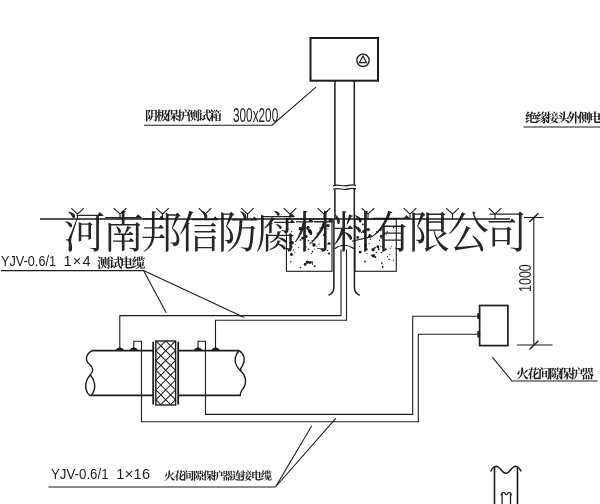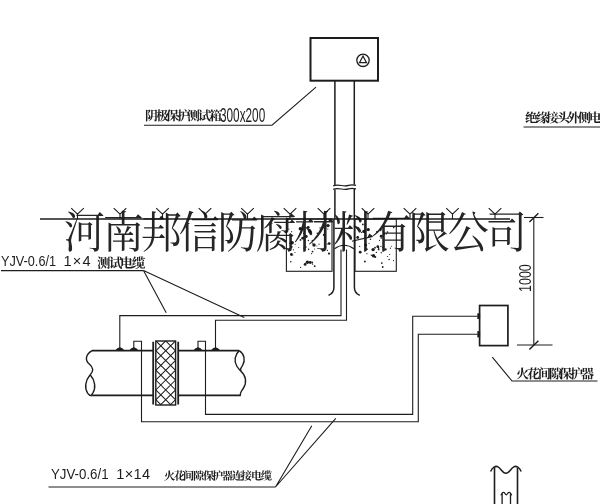--- a/index.html
+++ b/index.html
@@ -4,21 +4,21 @@
 <style>
   html,body{margin:0;padding:0;}
   body{width:600px;height:504px;overflow:hidden;background:#fff;
        font-family:"Liberation Sans",sans-serif;}
   .stage{position:relative;width:600px;height:504px;background:#fff;overflow:hidden;}
   svg.linework{position:absolute;left:0;top:0;}
   .lab{position:absolute;color:var(--ink,#1d1d1d);white-space:nowrap;line-height:1;}
   .cjk{display:flex;}
   .cjk svg{width:1em;height:1em;display:block;fill:currentColor;flex:0 0 auto;margin:0 var(--mx,0);}
   .lat{transform-origin:0 50%;display:inline-block;}
-  #l1num{left:220px;top:104.1px;font-size:21px;}
+  #l1num{left:233px;top:104.1px;font-size:21px;}
   #l1num .lat{transform:scaleX(0.561);}
   #l1zh{left:146px;top:109px;font-size:12.8px;--mx:-1.09px;}
   #l2zh{left:526px;top:111px;font-size:12.8px;--mx:-1.09px;}
   #l3spec{left:1px;top:254.0px;font-size:14.6px;}
   #l3spec .lat{transform:scaleX(0.87);}
   #l3size{left:63.5px;top:254.0px;font-size:14.6px;letter-spacing:1.2px;}
   #l3zh{left:97.9px;top:255.8px;font-size:13.4px;--mx:-0.87px;}
   #l5zh{left:517.6px;top:366.7px;font-size:13.0px;--mx:-1.15px;}
   #l6spec{left:50.5px;top:466.7px;font-size:14.6px;}
   #l6spec .lat{transform:scaleX(0.91);}
@@ -344,21 +344,21 @@
         <path d="M846 443 781 528H685V388H762V431H781C819 431 878 411 879 404V149C901 145 916 136 923 127L806 39L751 100H499L377 51V457H394C443 457 494 431 494 420V388H568V528H281L289 557H512C466 682 386 812 278 898L287 910C402 856 497 785 568 699V970H589C648 970 685 944 685 937V582C728 721 794 829 887 901C903 843 935 808 979 798L981 787C876 746 761 662 697 557H936C951 557 961 552 964 541C920 501 846 443 846 443ZM762 128V359H494V128ZM288 320 240 303C276 242 307 174 334 101C357 102 370 93 374 81L211 30C172 223 93 422 14 547L26 555C68 523 106 485 142 443V969H163C207 969 255 944 256 935V339C276 335 284 329 288 320Z"></path>
       </svg>
       <svg viewBox="0 0 1000 1000">
         <path d="M596 24 586 30C622 73 653 138 656 197C757 279 863 78 596 24ZM821 474H551L552 420V254H821ZM440 215V420C440 600 422 801 280 962L290 972C494 848 540 661 550 503H821V570H841C877 570 932 550 933 543V272C954 268 968 260 974 252L864 167L811 225H570L440 179ZM338 188 287 266H279V73C304 70 314 60 316 45L167 31V266H34L42 295H167V496C107 510 58 521 30 526L70 664C82 659 93 649 97 636L167 598V813C167 826 162 831 145 831C124 831 26 825 26 825V839C74 848 96 861 111 881C126 900 131 930 134 970C263 957 279 909 279 826V532C336 498 382 468 417 445L414 433L279 468V295H402C416 295 426 290 428 279C396 242 338 188 338 188Z"></path>
       </svg>
       <svg viewBox="0 0 1000 1000">
         <path d="M653 337V323H776V374H794C829 374 883 354 884 348V151C905 147 919 138 926 130L817 47L766 104H657L546 60V370H561C577 370 593 367 607 363C628 386 649 419 655 448C733 495 798 367 648 343C652 340 653 338 653 337ZM237 370V323H353V360H371C383 360 396 357 409 354C393 388 373 424 346 459H33L42 487H324C259 565 163 638 27 693L33 705C72 695 109 685 143 673V972H159C202 972 248 949 248 939V897H358V951H377C412 951 464 928 465 920V695C484 691 497 683 503 676L399 597L348 650H252L227 640C326 596 400 544 453 487H582C626 548 680 599 757 641L749 650H646L535 606V965H550C595 965 642 941 642 932V897H759V956H778C812 956 867 936 868 929V697L882 693L932 708C937 653 954 611 979 596L980 585C816 575 693 543 612 487H942C957 487 967 482 970 471C928 434 858 382 858 382L797 459H478C494 440 507 420 519 400C541 402 555 396 559 383L440 343C451 338 459 333 459 330V148C478 144 491 136 497 129L392 50L343 104H242L133 60V402H148C192 402 237 379 237 370ZM759 679V868H642V679ZM358 679V868H248V679ZM776 132V295H653V132ZM353 132V295H237V132Z"></path>
       </svg>
     </div>
   <div class="lab" id="l6spec"><span class="lat">YJV-0.6/1</span></div>
-  <div class="lab" id="l6size"><span class="lat">1×14</span></div>
+  <div class="lab" id="l6size"><span class="lat">1×16</span></div>
   <div class="lab cjk" id="l6zh">
       <svg viewBox="0 0 1000 1000">
         <path d="M237 208 224 209C230 328 178 429 124 468C96 491 82 526 102 558C127 594 182 594 219 555C273 500 312 384 237 208ZM535 79C560 76 569 66 572 51L404 35C404 445 430 734 27 953L36 968C434 829 511 615 528 333C555 647 631 855 868 969C880 905 919 866 976 854L978 843C792 780 681 684 617 539C723 468 823 374 889 304C914 307 923 301 929 292L780 204C746 284 675 415 606 512C563 402 543 266 535 96Z"></path>
       </svg>
       <svg viewBox="0 0 1000 1000">
         <path d="M794 341C746 414 689 484 629 546V341C653 338 662 328 663 314L514 300V653C458 700 401 740 348 771L355 784C408 767 461 745 514 719V836C514 919 542 941 647 941H752C924 941 972 923 972 873C972 852 963 839 930 826L927 680H916C897 745 880 800 868 820C861 830 853 834 840 834C825 835 798 835 763 835H672C638 835 629 829 629 809V653C716 596 799 526 874 441C900 449 912 446 920 435ZM32 159 39 188H290V292L268 283C212 451 111 611 18 706L28 715C94 680 157 635 214 580V968H235C279 968 327 946 329 939V507C347 503 356 496 359 487L311 469C335 437 357 402 378 364C401 367 414 359 420 347L308 300C358 300 405 284 405 274V188H588V295H606C659 295 705 278 705 268V188H941C955 188 966 183 968 172C929 133 859 77 859 77L798 159H705V71C731 67 739 58 740 44L588 31V159H405V71C430 67 438 58 439 44L290 31V159Z"></path>
       </svg>
       <svg viewBox="0 0 1000 1000">
         <path d="M183 26 175 33C219 79 270 154 288 218C400 288 480 71 183 26ZM254 171 97 156V968H118C163 968 211 943 211 931V203C243 199 251 187 254 171ZM582 686H410V517H582ZM303 261V805H322C377 805 410 780 410 773V714H582V784H600C641 784 690 754 691 744V343C706 340 716 334 720 328L623 252L573 304H414ZM582 332V489H410V332ZM778 120H414L423 148H788V816C788 830 782 837 764 837C741 837 625 830 625 830V844C680 852 704 865 721 884C738 900 745 928 748 965C884 953 902 907 902 828V167C922 163 936 154 943 146L830 58Z"></path>
       </svg>

